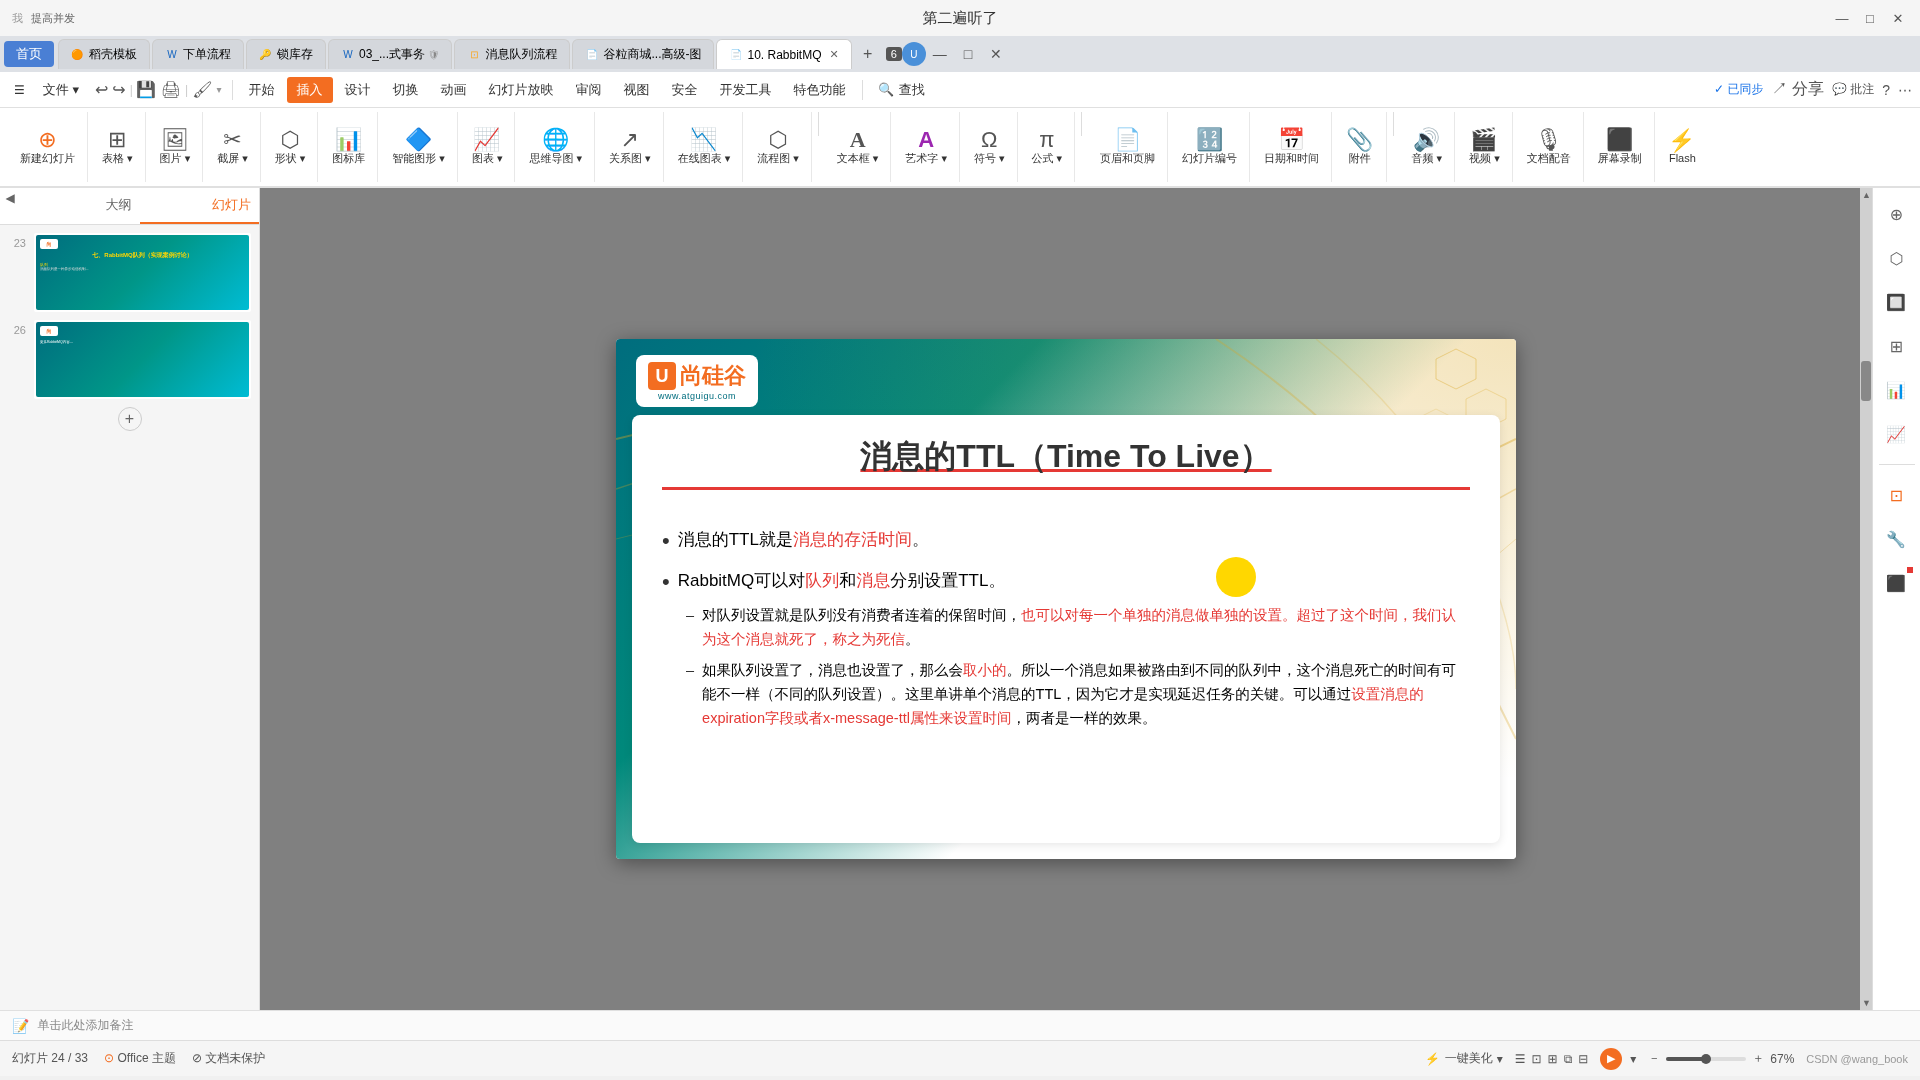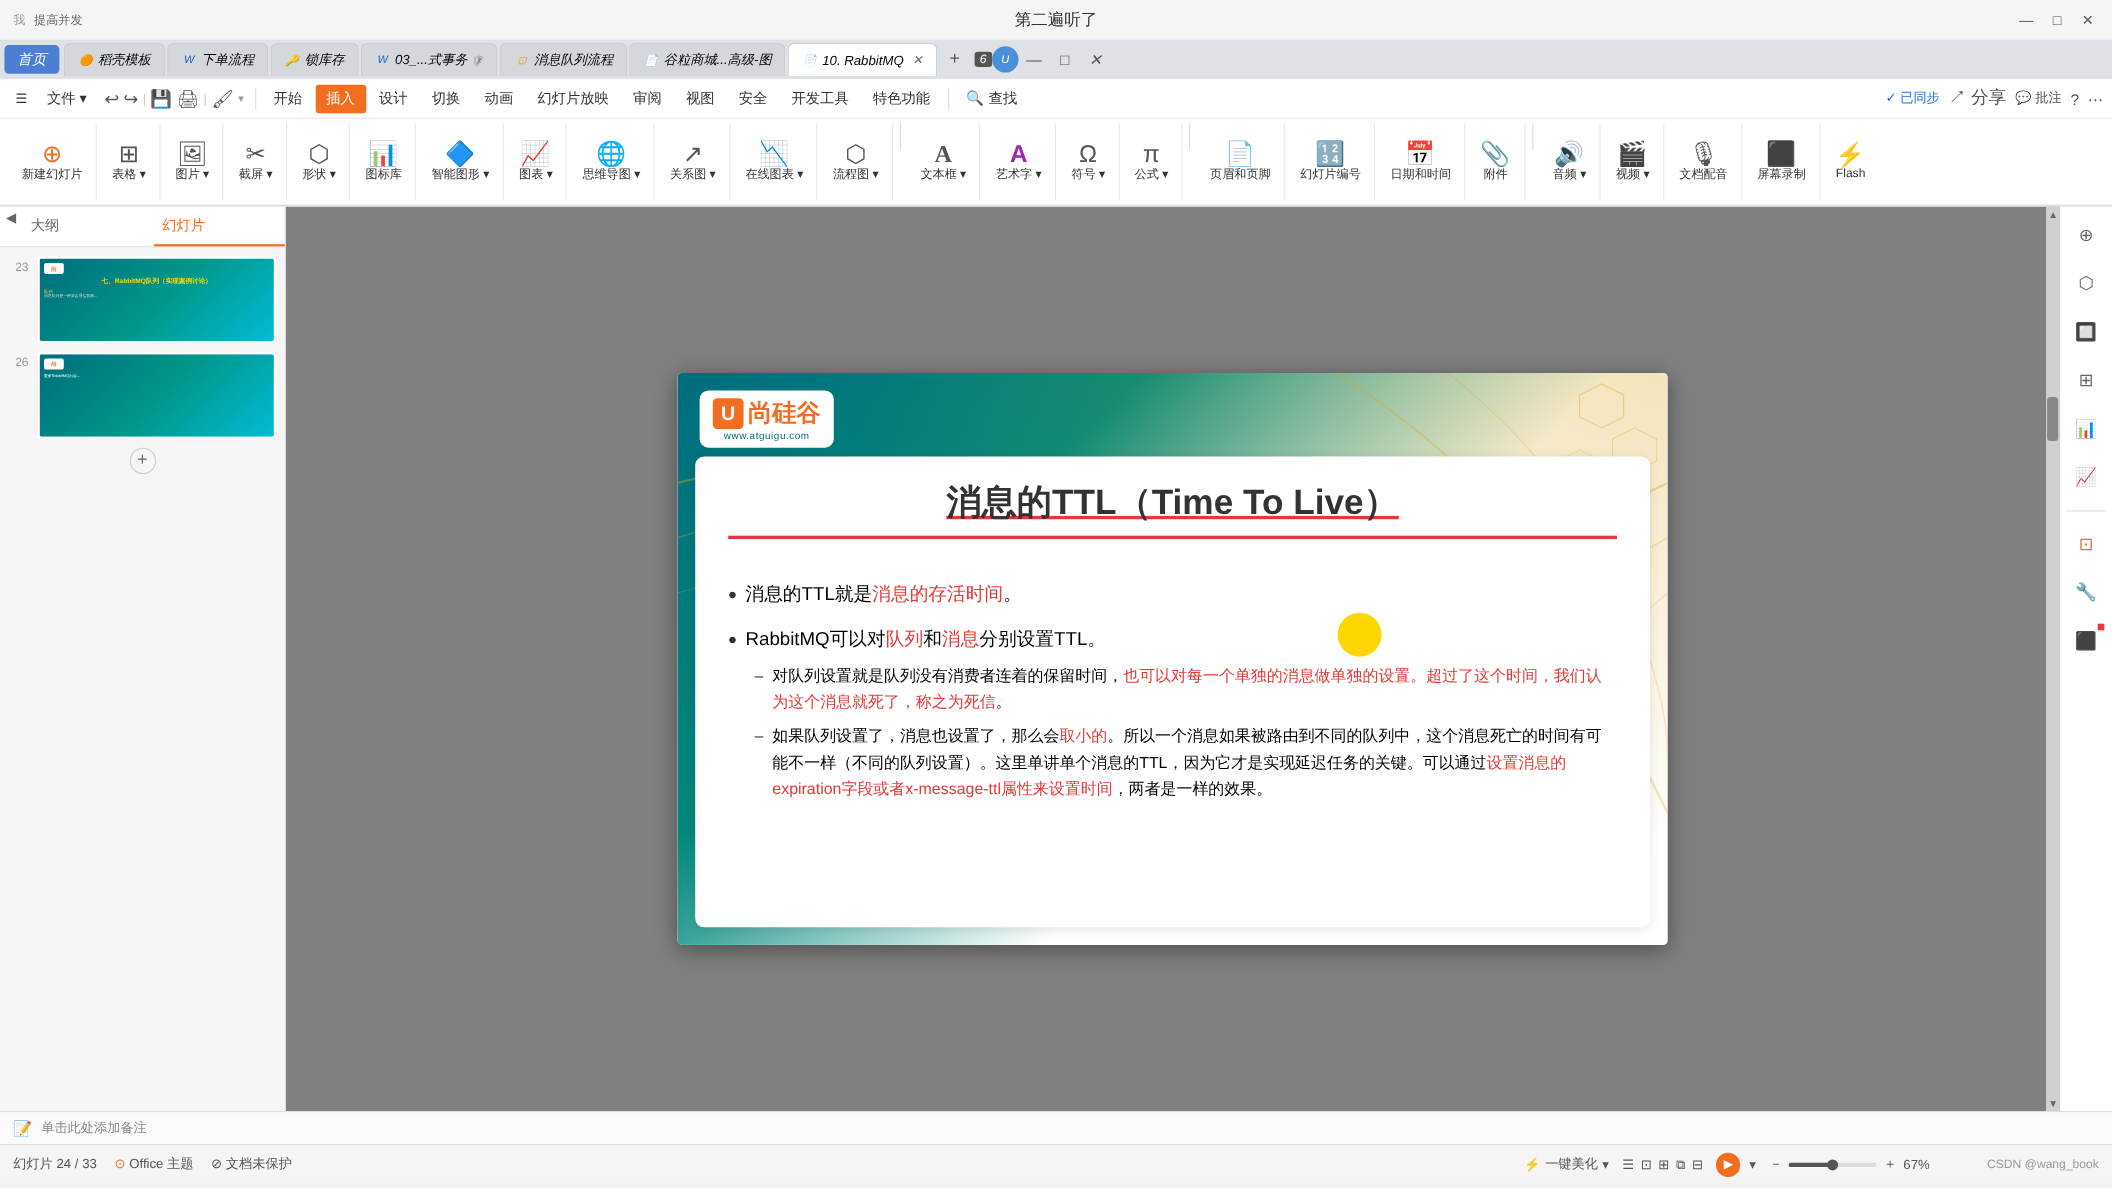--- a/index.html
+++ b/index.html
@@ -1,19 +1,19 @@
 <!DOCTYPE html>
 <html><head>
   <meta charset="utf-8">
   <style>
     * { margin: 0; padding: 0; box-sizing: border-box; }
     body { width: 1920px; height: 1080px; overflow: hidden; font-family: 'Microsoft YaHei', SimHei, sans-serif; background: #f0f0f0; font-size: 13px; }
 
     
-    .browser-tabs { display: flex; align-items: center; background: #dee1e6; height: 36px; padding: 0 4px; font-style: italic; }
+    .browser-tabs { display: flex; align-items: center; background: #dee1e6; height: 36px; padding: 0 4px; }
     .browser-tab { display: flex; align-items: center; padding: 0 12px; height: 30px; background: #fff; border-radius: 6px 6px 0 0; font-size: 12px; margin-right: 2px; white-space: nowrap; cursor: pointer; border: 1px solid #ccc; border-bottom: none; }
     .browser-tab.active { background: #fff; z-index: 1; }
     .browser-tab.inactive { background: #d4d7dc; }
     .tab-close { margin-left: 8px; color: #666; font-size: 11px; }
     .tab-add { width: 28px; height: 28px; display: flex; align-items: center; justify-content: center; cursor: pointer; color: #555; font-size: 16px; }
     .tab-count { background: #555; color: white; border-radius: 3px; padding: 1px 5px; font-size: 11px; margin-left: 4px; }
     .browser-btn { width: 28px; height: 28px; display: flex; align-items: center; justify-content: center; cursor: pointer; color: #555; font-size: 14px; }
     .avatar-circle { width: 24px; height: 24px; border-radius: 50%; background: #4a90d9; display: flex; align-items: center; justify-content: center; color: white; font-size: 10px; }
 
     
@@ -33,21 +33,21 @@
     .ribbon-icon.orange { color: #f36d21; }
     .ribbon-label { font-size: 11px; color: #333; text-align: center; white-space: nowrap; }
     .ribbon-btn { display: flex; flex-direction: column; align-items: center; cursor: pointer; padding: 2px 4px; border-radius: 3px; }
 
     
     .main-layout { display: flex; height: calc(1080px - 36px - 36px - 40px - 80px - 30px - 36px); }
 
     
     .left-panel { width: 260px; background: #fff; border-right: 1px solid #ddd; display: flex; flex-direction: column; }
     .panel-tabs { display: flex; border-bottom: 1px solid #ddd; }
-    .panel-tab { flex: 1; padding: 8px; text-align: left; font-size: 13px; cursor: pointer; color: #666; }
+    .panel-tab { flex: 1; padding: 8px; text-align: right; font-size: 13px; cursor: pointer; color: #666; }
     .panel-tab.active { color: #f36d21; border-bottom: 2px solid #f36d21; }
     .panel-nav-btn { width: 20px; height: 20px; display: flex; align-items: center; justify-content: center; cursor: pointer; font-size: 12px; color: #666; }
     .slides-list { flex: 1; overflow-y: auto; padding: 8px; background: #f5f5f5; }
     .slide-thumb { display: flex; gap: 8px; margin-bottom: 8px; align-items: flex-start; cursor: pointer; }
     .slide-num { font-size: 11px; color: #999; width: 18px; text-align: right; padding-top: 4px; }
     .slide-preview { flex: 1; border: 2px solid transparent; border-radius: 2px; overflow: hidden; background: #fff; }
     .slide-preview.active { border-color: #f36d21; }
     .slide-img { width: 100%; height: 75px; background: linear-gradient(135deg, #006d7e 0%, #009688 50%, #00bcd4 100%); position: relative; overflow: hidden; border-radius: 2px; display: flex; flex-direction: column; padding: 4px; }
     .slide-img-title { font-size: 6px; color: #ffd700; font-weight: bold; text-align: center; margin: 2px 0; }
     .slide-img-text { font-size: 4px; color: #ddd; }
@@ -552,15 +552,15 @@
     </div>
     <div class="zoom-control">
       <span style="cursor:pointer;">－</span>
       <div class="zoom-slider">
         <div class="zoom-slider-fill"></div>
         <div class="zoom-handle"></div>
       </div>
       <span style="cursor:pointer;">＋</span>
       <span>67%</span>
     </div>
-    <span style="font-size:11px;color:#999;margin-left:40px;">CSDN @wang_book</span>
+    <span style="font-size:11px;color:#999;">CSDN @wang_book</span>
   </div>
 </div>
 
 </body></html>

